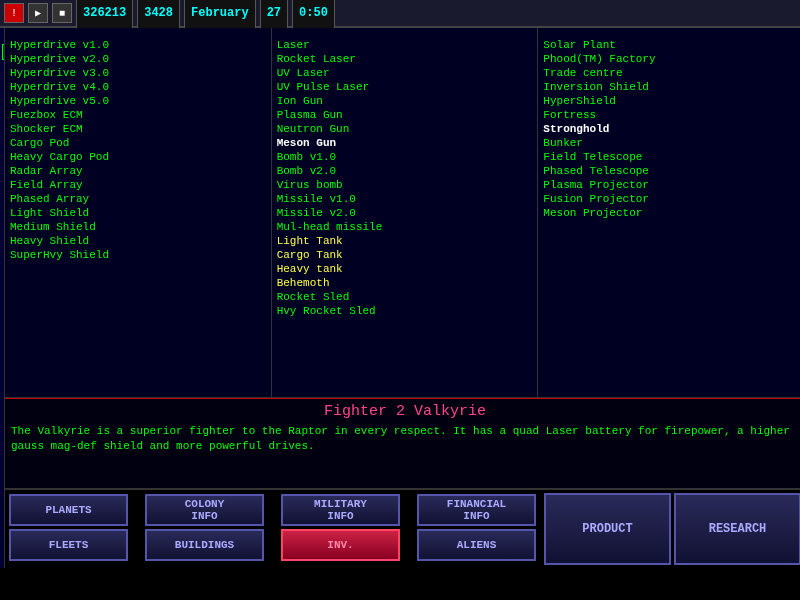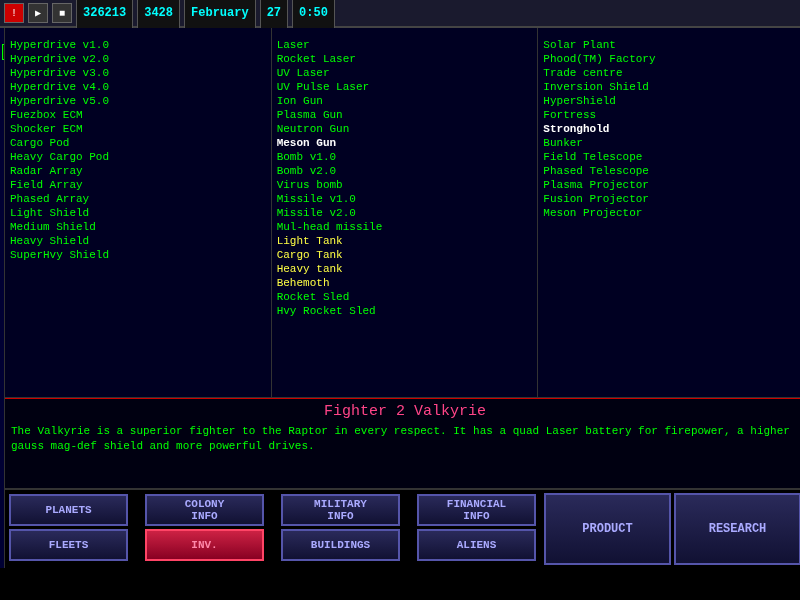--- a/index.html
+++ b/index.html
@@ -302,22 +302,22 @@
     <div id="bottom-nav">
       <div id="bottom-left">
         <div class="nav-row">
           <button class="nav-btn">PLANETS</button>
           <button class="nav-btn">COLONY<br>INFO</button>
           <button class="nav-btn">MILITARY<br>INFO</button>
           <button class="nav-btn">FINANCIAL<br>INFO</button>
         </div>
         <div class="nav-row">
           <button class="nav-btn">FLEETS</button>
+          <button class="nav-btn">BUILDINGS</button>
           <button class="nav-btn active">INV.</button>
-          <button class="nav-btn">BUILDINGS</button>
           <button class="nav-btn">ALIENS</button>
         </div>
       </div>
       <div id="bottom-right">
         <button class="nav-btn-right">PRODUCT</button>
         <button class="nav-btn-right">RESEARCH</button>
       </div>
     </div>
 
   </div>

